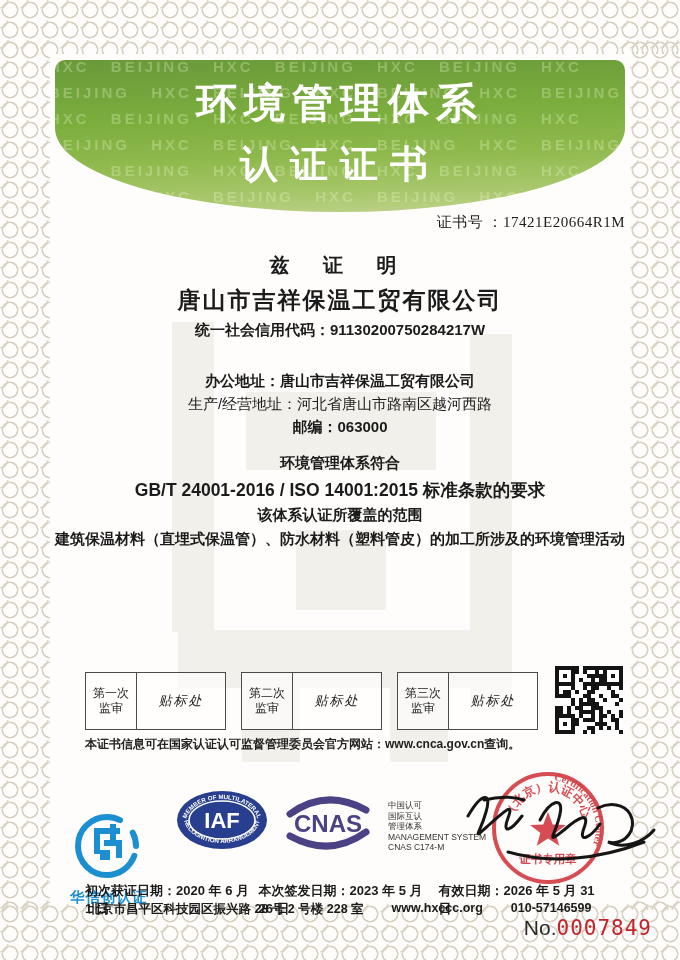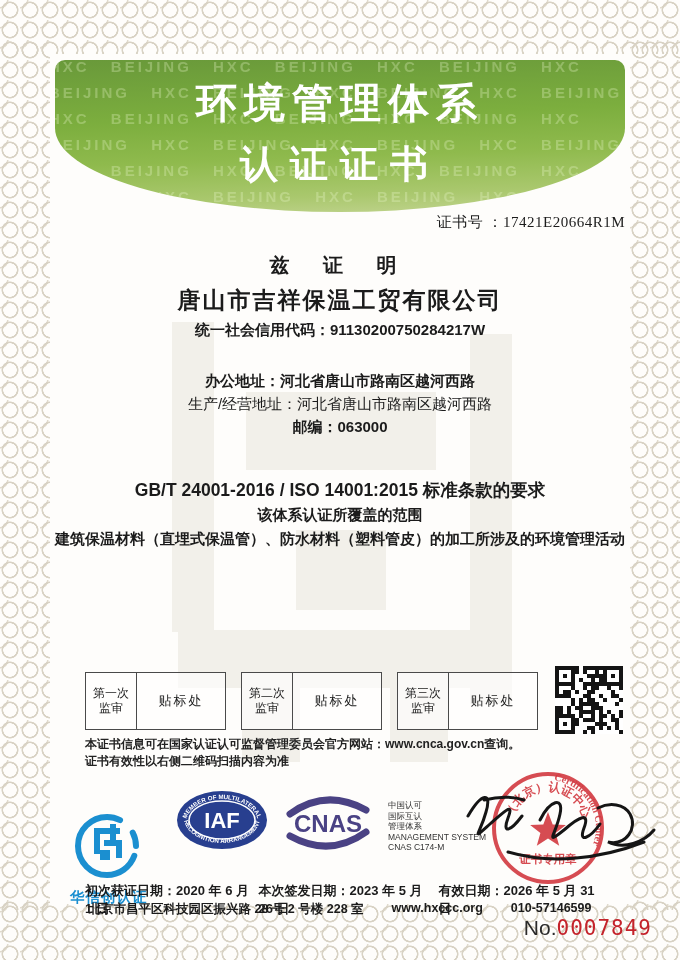--- a/index.html
+++ b/index.html
@@ -38,21 +38,21 @@
   .post{top:418px;font-size:15px;font-weight:bold;}
   .conform{top:454px;font-size:15px;font-weight:600;}
   .standard{top:478px;font-size:17.5px;font-weight:bold;}
   .scopetitle{top:506px;font-size:15px;font-weight:600;}
   .scope{top:530px;left:40px;width:600px;font-size:15px;font-weight:bold;}
   
   .audits{position:absolute;z-index:2;left:85px;top:672px;display:flex;gap:15px;}
   .audit{display:flex;border:1px solid #4a4a4a;height:56px;background:rgba(255,255,255,.6);}
   .audit .c1{width:50px;border-right:1px solid #4a4a4a;display:flex;align-items:center;justify-content:center;
     font-size:12px;line-height:15px;text-align:center;white-space:pre-line;}
-  .audit .c2{width:88px;display:flex;align-items:center;justify-content:center;font-size:13px;letter-spacing:2px;}
+  .audit .c2{width:88px;display:flex;align-items:center;justify-content:center;font-size:13px;letter-spacing:2px;font-style:italic;}
   .qr{position:absolute;z-index:2;left:555px;top:666px;width:68px;height:68px;background:#fff;}
   
   .notes{position:absolute;z-index:2;left:85px;top:736px;width:500px;font-size:12px;font-weight:bold;line-height:17px;color:#222;}
   
   .hxc{position:absolute;z-index:2;left:70px;top:812px;width:104px;}
   .hxc .lbl{margin-top:2px;color:#1b8fd0;font-size:14.5px;font-weight:bold;letter-spacing:1px;}
   .iaf{position:absolute;z-index:2;left:176px;top:790px;}
   .cnas{position:absolute;z-index:2;left:284px;top:794px;}
   .accred{position:absolute;z-index:2;left:388px;top:800px;font-size:8.5px;line-height:10.5px;color:#333;}
   .stamp{position:absolute;z-index:3;left:486px;top:766px;}
@@ -95,23 +95,24 @@
     <h2>认证证书</h2>
   </div>
 
   <div class="row certno">
     <span>证书号 ：</span><span>17421E20664R1M</span>
   </div>
 
   <div class="row company">唐山市吉祥保温工贸有限公司</div>
   <div class="row certify">兹 证 明</div>
   <div class="row credit">统一社会信用代码：91130200750284217W</div>
-  <div class="row addr2">办公地址：河北省唐山市路南区越河西路</div>
+  <div class="row addr2">办公地址：唐山市吉祥保温工贸有限公司</div>
   <div class="row addr3">生产/经营地址：河北省唐山市路南区越河西路</div>
   <div class="row post">邮编：063000</div>
+  <div class="row conform">环境管理体系符合</div>
   <div class="row standard">GB/T 24001-2016 / ISO 14001:2015 标准条款的要求</div>
   <div class="row scopetitle">该体系认证所覆盖的范围</div>
   <div class="row scope">建筑保温材料（直埋式保温管）、防水材料（塑料管皮）的加工所涉及的环境管理活动</div>
 
   <div class="audits">
     <div class="audit">
       <div class="c1">第一次
 监审</div>
       <div class="c2">贴标处</div>
     </div>
@@ -277,21 +278,20 @@
       <div style="position: absolute; left: 8px; top: 64px; width: 4px; height: 4px; background: rgb(20, 20, 20);"></div>
       <div style="position: absolute; left: 12px; top: 64px; width: 4px; height: 4px; background: rgb(20, 20, 20);"></div>
       <div style="position: absolute; left: 16px; top: 64px; width: 4px; height: 4px; background: rgb(20, 20, 20);"></div>
       <div style="position: absolute; left: 28px; top: 64px; width: 4px; height: 4px; background: rgb(20, 20, 20);"></div>
       <div style="position: absolute; left: 36px; top: 64px; width: 4px; height: 4px; background: rgb(20, 20, 20);"></div>
       <div style="position: absolute; left: 64px; top: 64px; width: 4px; height: 4px; background: rgb(20, 20, 20);"></div>
     </div>
 
   <div class="notes">
     <div>本证书信息可在国家认证认可监督管理委员会官方网站：www.cnca.gov.cn查询。</div>
-    <div>证书有效性以右侧二维码扫描内容为准</div>
   </div>
 
   <div class="hxc">
     <svg width="74" height="70" viewBox="0 0 74 70">
       <circle cx="37" cy="34" r="29" fill="none" stroke="#1b8fd0" stroke-width="6" stroke-dasharray="140 18" stroke-dashoffset="-10" stroke-linecap="round"></circle>
       <g fill="#1b8fd0">
         <rect x="24" y="16" width="26" height="6"></rect>
         <rect x="24" y="16" width="6" height="26"></rect>
         <rect x="40" y="12" width="6" height="20"></rect>
         <rect x="34" y="28" width="18" height="6"></rect>

